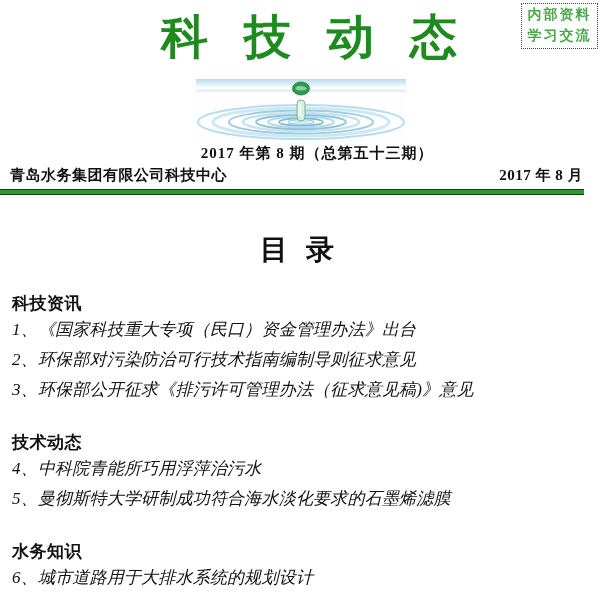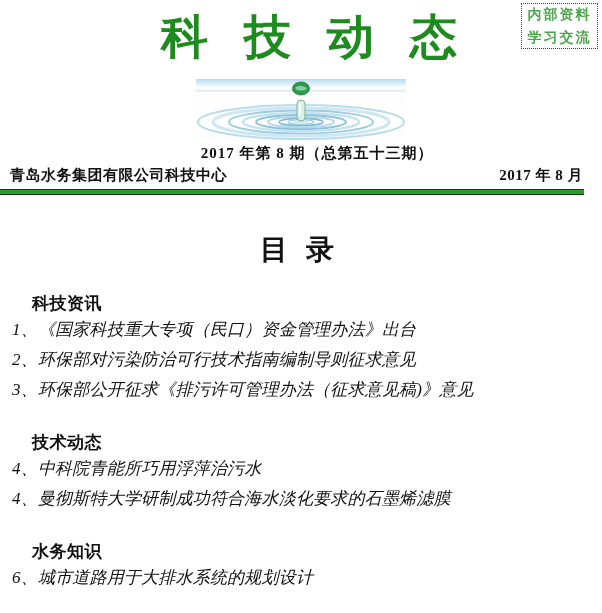--- a/index.html
+++ b/index.html
@@ -4,21 +4,21 @@
 <style>
   html,body{margin:0;padding:0;background:#ffffff;}
   .page{
     position:relative;width:602px;height:613px;background:#ffffff;overflow:hidden;
     font-family:"Liberation Serif","DejaVu Serif",serif;color:#111;
   }
   
   .corner-box{
     position:absolute;top:3px;left:521px;width:77px;height:46px;
     border:1px dotted #444;box-sizing:border-box;
-    display:flex;flex-direction:column;justify-content:space-between;align-items:center;
+    display:flex;flex-direction:column;justify-content:flex-start;align-items:center;
     color:#4ca64c;font-size:14px;line-height:21px;letter-spacing:2px;font-weight:bold;
   }
   
   .main-title{
     position:absolute;top:6px;left:0;width:602px;text-align:center;
     font-size:47px;font-weight:bold;color:#1e8b1e;
     letter-spacing:36px;padding-left:52px;box-sizing:border-box;white-space:nowrap;
   }
   
   .ripple-wrap{position:absolute;top:79px;left:196px;width:210px;height:63px;}
@@ -39,21 +39,21 @@
     background:#2d9b2d;border-top:1.5px solid #0f3f0f;border-bottom:1.5px solid #0f3f0f;
   }
   
   .toc-title{
     position:absolute;top:231px;left:0;width:602px;text-align:center;
     font-size:28px;font-weight:bold;letter-spacing:18px;padding-left:10px;
     box-sizing:border-box;
   }
   .toc-sections{position:absolute;top:293px;left:12px;width:578px;}
   .toc-section{margin-bottom:27px;}
-  .section-heading{font-size:17px;font-weight:bold;line-height:22px;letter-spacing:0.5px;margin-left:20px;}
+  .section-heading{font-size:17px;font-weight:bold;line-height:22px;letter-spacing:0.5px;}
   .toc-item{font-size:17px;line-height:30px;letter-spacing:0.2px;white-space:nowrap;font-style:italic;}
 </style>
 </head>
 <body>
 
 <div class="page">
 
   <div class="corner-box">
     <span>内部资料</span>
     <span>学习交流</span>
@@ -110,21 +110,21 @@
     <div class="toc-section">
       <div class="section-heading">科技资讯</div>
       <div class="toc-item">1、《国家科技重大专项（民口）资金管理办法》出台</div>
       <div class="toc-item">2、环保部对污染防治可行技术指南编制导则征求意见</div>
       <div class="toc-item">3、环保部公开征求《排污许可管理办法（征求意见稿)》意见</div>
     </div>
 
     <div class="toc-section">
       <div class="section-heading">技术动态</div>
       <div class="toc-item">4、中科院青能所巧用浮萍治污水</div>
-      <div class="toc-item">4、曼彻斯特大学研制成功符合海水淡化要求的石墨烯滤膜</div>
+      <div class="toc-item">5、曼彻斯特大学研制成功符合海水淡化要求的石墨烯滤膜</div>
     </div>
 
     <div class="toc-section">
       <div class="section-heading">水务知识</div>
       <div class="toc-item">6、城市道路用于大排水系统的规划设计</div>
     </div>
 
   </div>
 
 </div>

